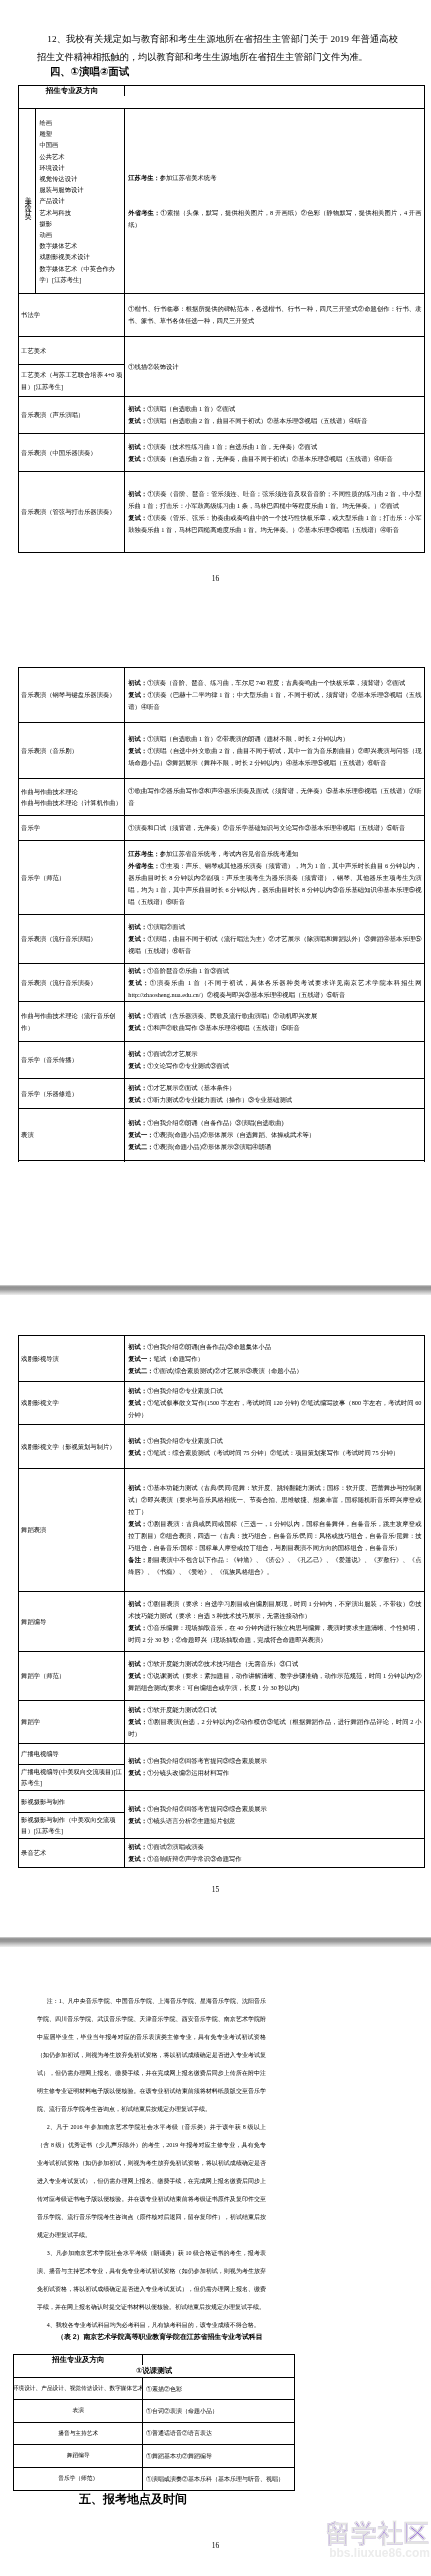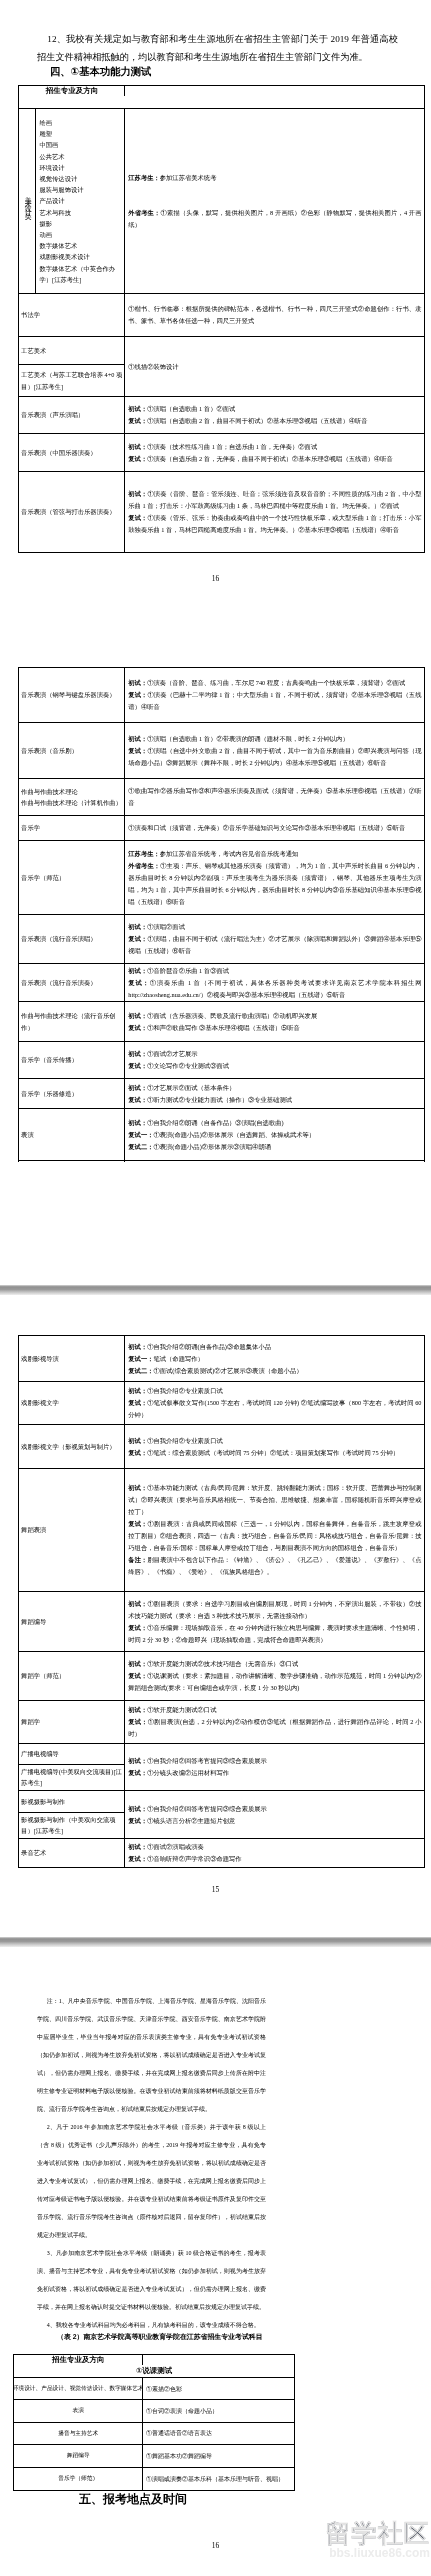--- a/index.html
+++ b/index.html
@@ -42,31 +42,31 @@
          box-sizing:border-box;font-size:6.3px;line-height:11.5px;}
   .scell+.scell{border-top:1.1px solid #000;flex:1;}
   .t2 .c1{width:129px;align-items:center;text-align:center;font-size:5.7px;}
   .t2 .c1 div{white-space:nowrap;}
   .t2 .p{font-size:6px;text-align:left;}
   .pnum{position:absolute;left:0;width:431px;text-align:center;font-size:7.5px;}
   .notes{position:absolute;left:37px;top:45px;width:229px;}
   .notes p{margin:0;font-size:6px;line-height:18px;text-align:justify;text-indent:9.8px;}
   .wm{position:absolute;right:1.1px;top:574px;text-align:right;
       font-family:"Liberation Sans","DejaVu Sans",sans-serif;font-weight:700;line-height:1;}
-  .wm-l1{font-size:25px;letter-spacing:1.1px;color:#0f172a;-webkit-text-stroke:0.6px #e3e3e3;}
+  .wm-l1{font-size:25px;letter-spacing:1.1px;color:#6d28d9;-webkit-text-stroke:0.6px #e3e3e3;}
   .wm-l2{font-size:12px;margin-top:1.1px;color:#ececec;}
 </style>
 </head>
 <body>
 
 <div class="canvas">
 
   <section class="page" style="top:0;height:630px">
     <p class="intro">12、我校有关规定如与教育部和考生生源地所在省招生主管部门关于 2019 年普通高校招生文件精神相抵触的，均以教育部和考生生源地所在省招生主管部门文件为准。</p>
-    <h2 class="sec4">四、①基本功能力测试</h2>
+    <h2 class="sec4">四、①演唱②面试</h2>
     <div class="table" style="left:18.4px;top:85px;width:405px">
       <div class="thead">
         <div class="h1">招生专业及方向</div>
       </div>
       <div data-rows="table1.chunks.0.rows">
           <div class="trow" style="height: 185px;">
             <div class="c1 artleft">
               <div class="vcell">
                 <div class="vtext">美术设计类</div>
               </div>

